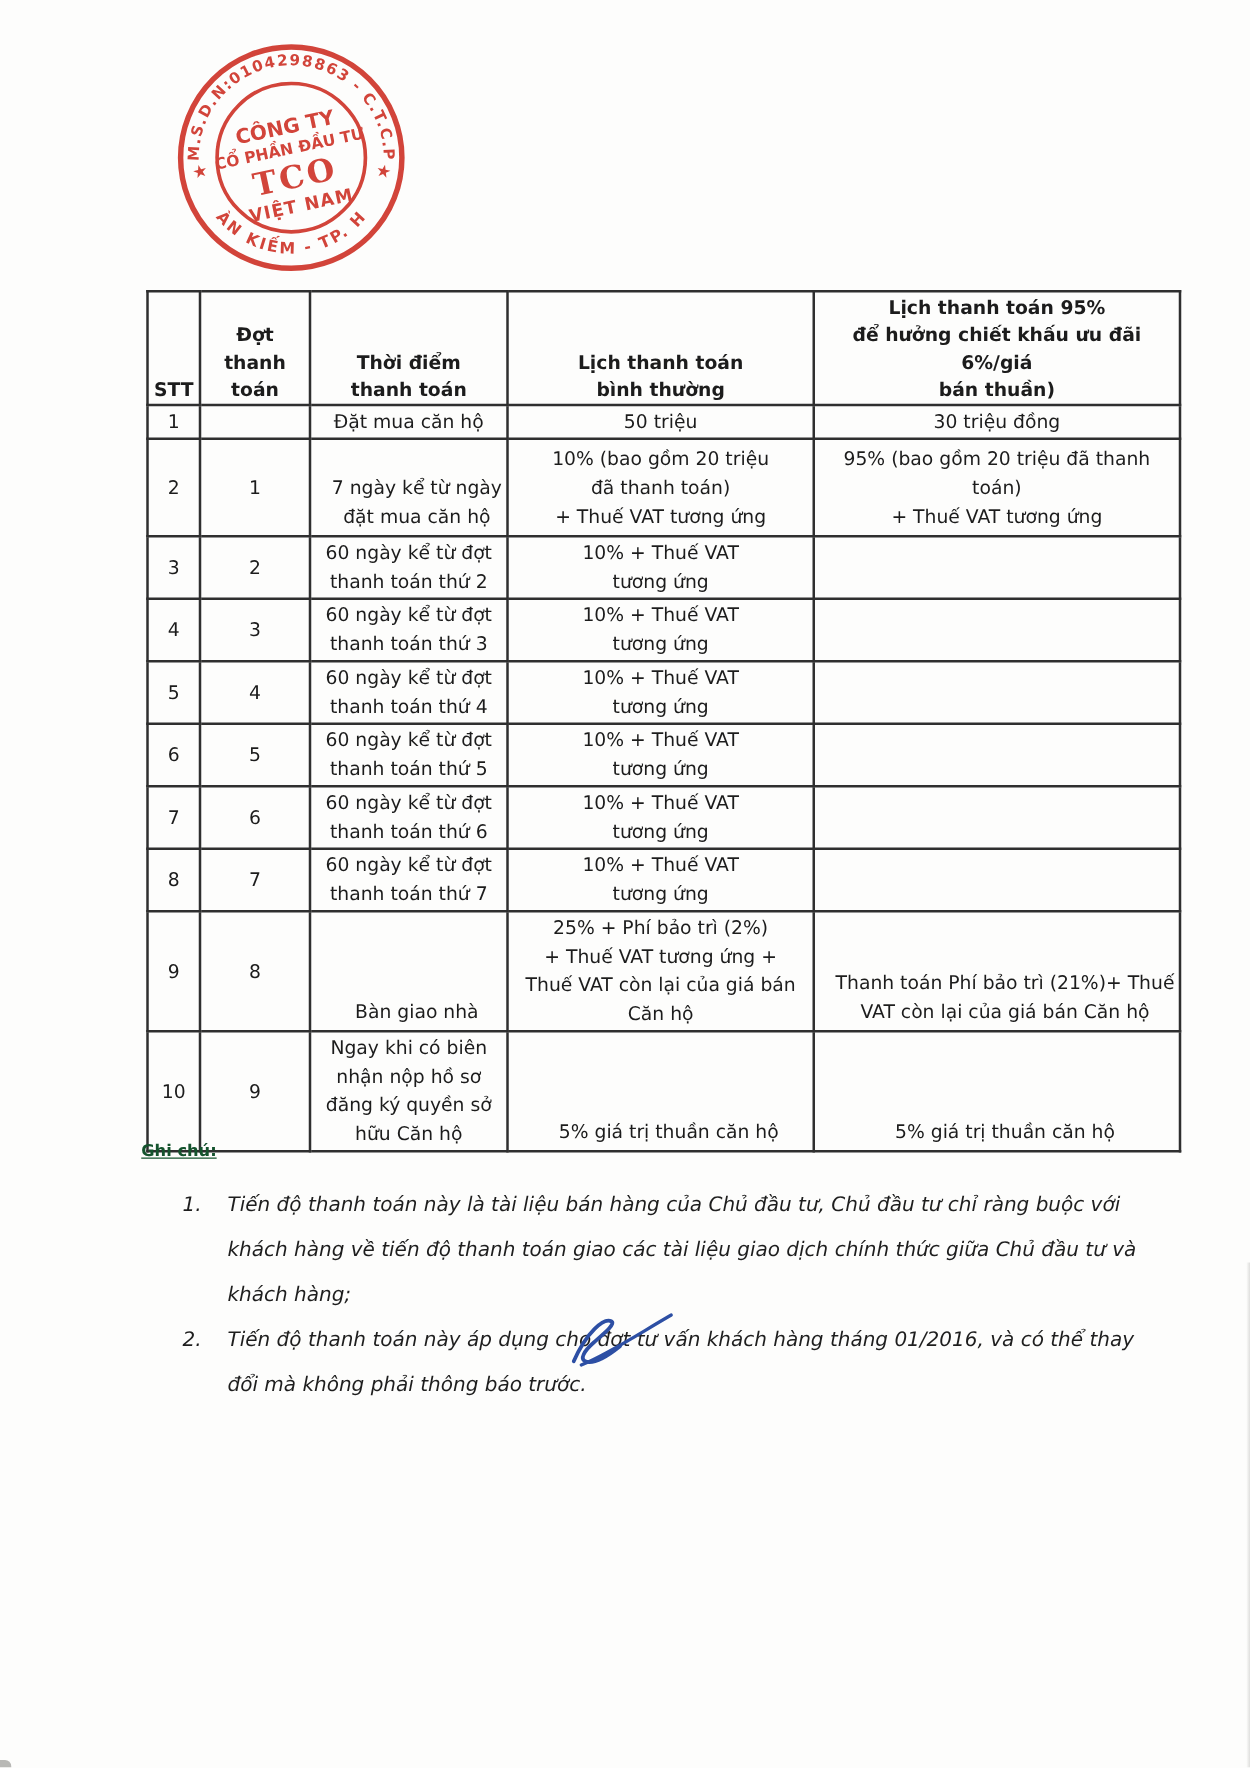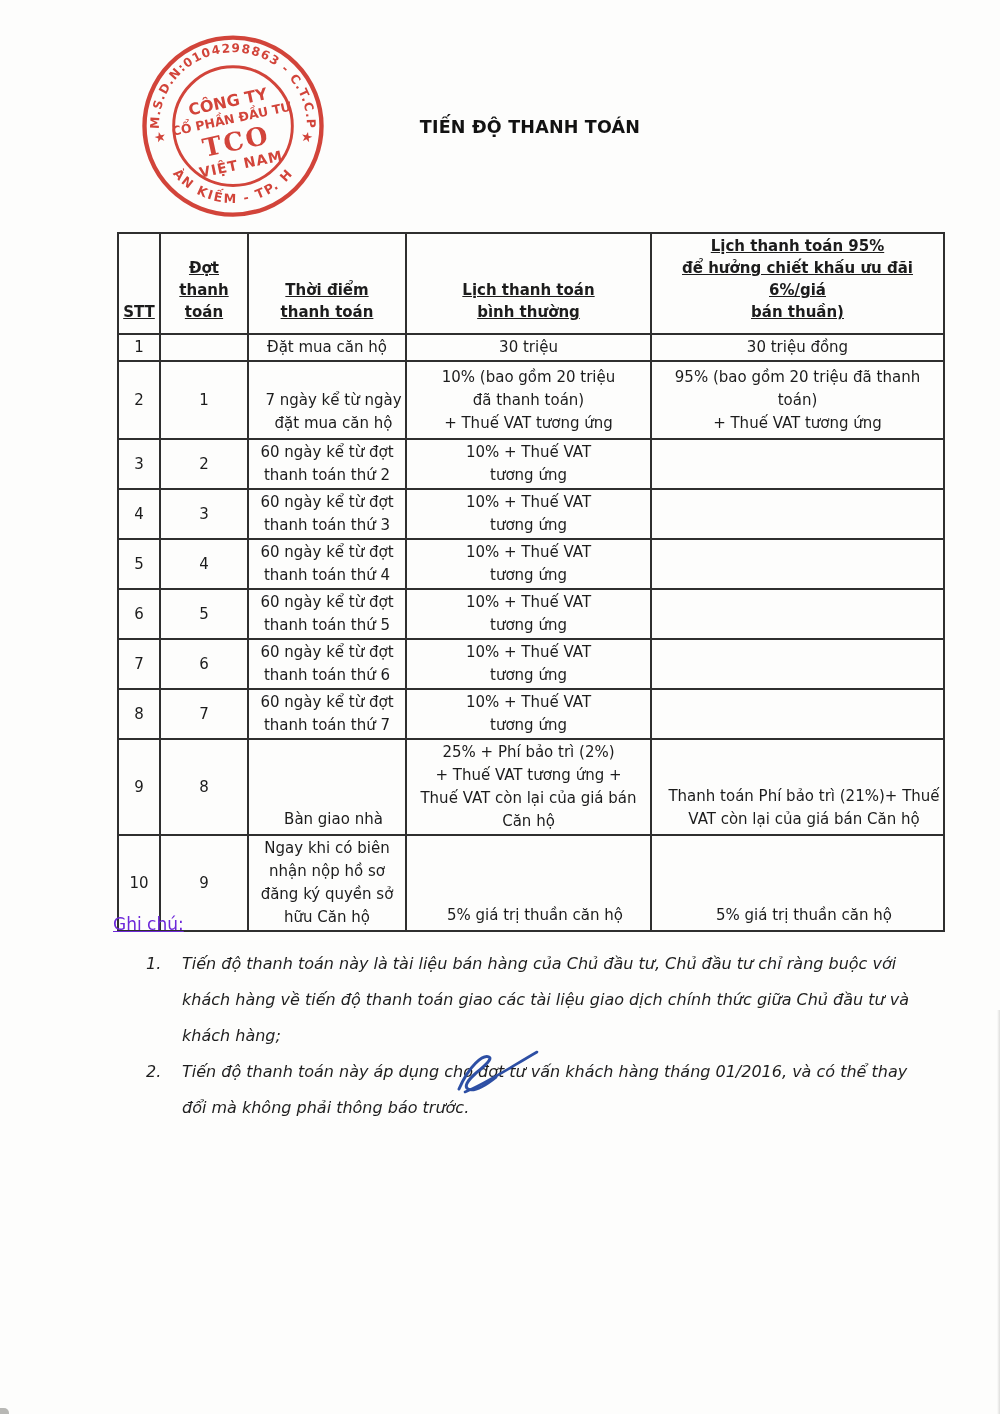--- a/index.html
+++ b/index.html
@@ -27,36 +27,36 @@
 
   
   .sched{position:absolute;left:117px;top:232px;border-collapse:collapse;table-layout:fixed;width:826px;}
   .sched th,.sched td{
     border:2px solid #2f2f2f;
     padding:1px 3px;
     text-align:center;
     font-size:15px;
     overflow:hidden;
   }
-  .sched th{font-weight:bold;vertical-align:bottom;line-height:22px;padding-bottom:10px;text-decoration:underline;}
+  .sched th{font-weight:bold;vertical-align:bottom;line-height:22px;padding-bottom:0;}
   .sched td{vertical-align:middle;line-height:23px;font-weight:normal;}
   .sched thead tr{height:70px;}
   .sched tbody tr:nth-child(1){height:25px;}
   .sched tbody tr:nth-child(2){height:78px;}
   .sched tbody tr:nth-child(n+3):nth-child(-n+8){height:50px;}
   .sched tbody tr:nth-child(9){height:92px;}
   .sched tbody tr:nth-child(10){height:94px;}
   .cell{white-space:pre-line;}
   td.vb{vertical-align:bottom;padding-bottom:3px;padding-left:16px;}
 
   
   .notes-heading{
     position:absolute;left:113px;top:914px;
-    font-size:17px;font-weight:normal;text-decoration:underline;
-    color:#6d28d9;
+    font-size:13px;font-weight:bold;text-decoration:underline;
+    color:#14532d;
   }
   .notes{position:absolute;left:146px;top:946px;width:810px;font-style:italic;font-size:16px;color:#1e1e1e;}
   .note-item{display:flex;line-height:36px;}
   .note-num{width:36px;flex:0 0 36px;}
   .note-text{white-space:pre-line;}
 
   
   .signature{position:absolute;left:449px;top:1047px;width:95px;height:52px;}
 
   
@@ -85,21 +85,20 @@
     <text x="186" y="112" font-size="14" text-anchor="middle" transform="rotate(12 186 107)">★</text>
     <g transform="rotate(-12 110 96)">
       <text x="110" y="76" font-size="16.5" font-weight="bold" text-anchor="middle">CÔNG TY</text>
       <text x="110" y="93" font-size="12.8" font-weight="bold" text-anchor="middle">CỔ PHẦN ĐẦU TƯ</text>
       <text x="110" y="121" font-size="26" font-weight="bold" letter-spacing="2.5" text-anchor="middle" font-family="DejaVu Serif, serif">TCO</text>
       <text x="110" y="141" font-size="14.5" font-weight="bold" letter-spacing="1" text-anchor="middle">VIỆT NAM</text>
     </g>
   </svg>
 
   <div class="title-block">
-    <div>TIẾN ĐỘ THANH TOÁN</div>
   </div>
 
   <table class="sched">
     <colgroup>
       <col style="width:42px">
         <col style="width:88px">
         <col style="width:158px">
         <col style="width:245px">
         <col style="width:293px">
     </colgroup>
@@ -133,21 +132,21 @@
         <td>
             <div class="cell">1</div>
           </td>
         <td>
             <div class="cell"></div>
           </td>
         <td>
             <div class="cell">Đặt mua căn hộ</div>
           </td>
         <td>
-            <div class="cell">30 triệu</div>
+            <div class="cell">50 triệu</div>
           </td>
         <td>
             <div class="cell">30 triệu đồng</div>
           </td>
       </tr>
       <tr>
         <td>
             <div class="cell">2</div>
           </td>
         <td>

